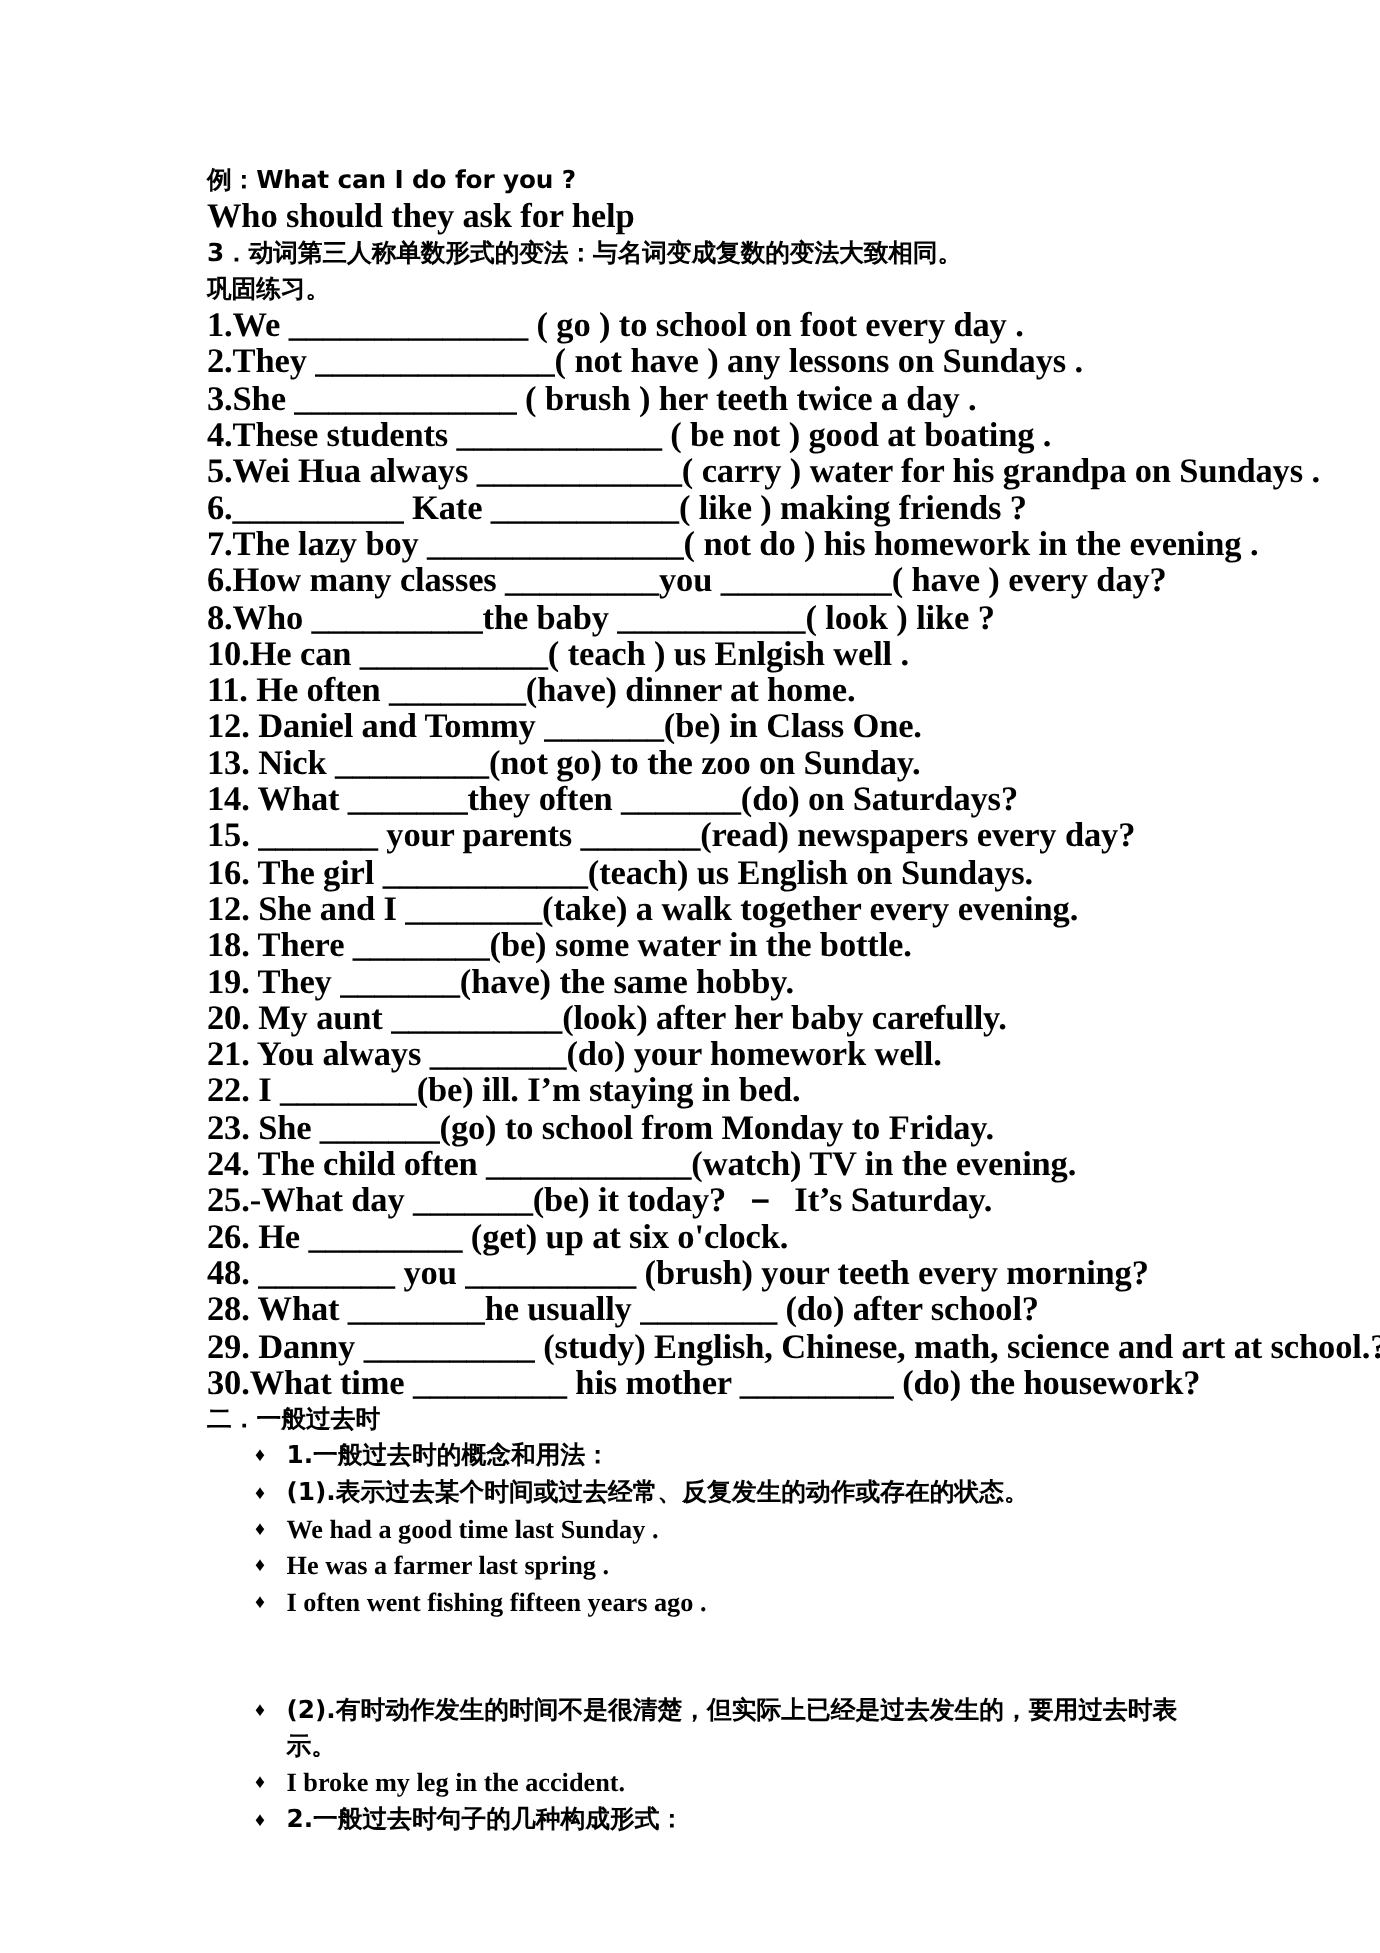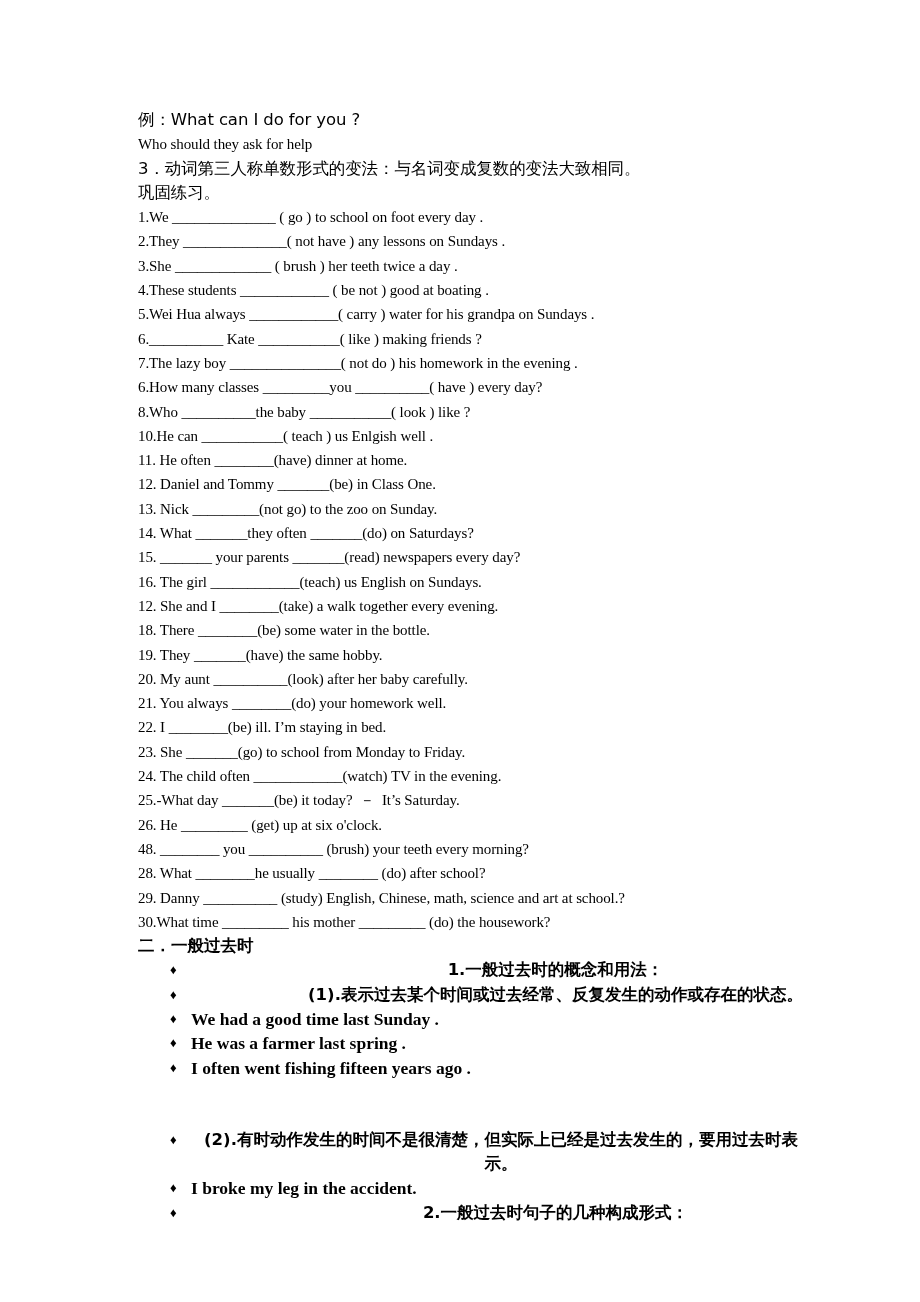--- a/index.html
+++ b/index.html
@@ -15,29 +15,29 @@
     overflow: hidden;
   }
   .page {
     position: relative;
     width: 920px;
     height: 1302px;
     box-sizing: border-box;
     padding: 108px 0 0 138px;
   }
   .doc-line {
-    font-size: 15px;
-    font-weight: normal;
+    font-size: 23px;
+    font-weight: bold;
     line-height: 24.3px;
     white-space: pre;
     letter-spacing: -0.1px;
   }
   .doc-line.cn {
     font-family: "DejaVu Sans", "Liberation Sans", sans-serif;
-    font-weight: normal;
+    font-weight: bold;
     font-size: 16.5px;
   }
   .bullet-list {
     margin: 0;
     padding: 0;
     list-style: none;
   }
   .bullet-item {
     position: relative;
     padding-left: 53px;
@@ -52,21 +52,20 @@
     font-size: 13px;
     line-height: 24.3px;
   }
   .bullet-item .bullet-text {
     display: block;
     white-space: pre-wrap;
   }
   .bullet-item.cn .bullet-text {
     font-family: "DejaVu Sans", "Liberation Sans", sans-serif;
     font-size: 16.5px;
-    text-align: center;
   }
   .bullet-item.wrap .bullet-text {
     max-width: 620px;
     white-space: normal;
     margin-top: 48px;
   }
   .section-head {
     font-size: 16.5px;
     font-weight: bold;
     line-height: 24.3px;

